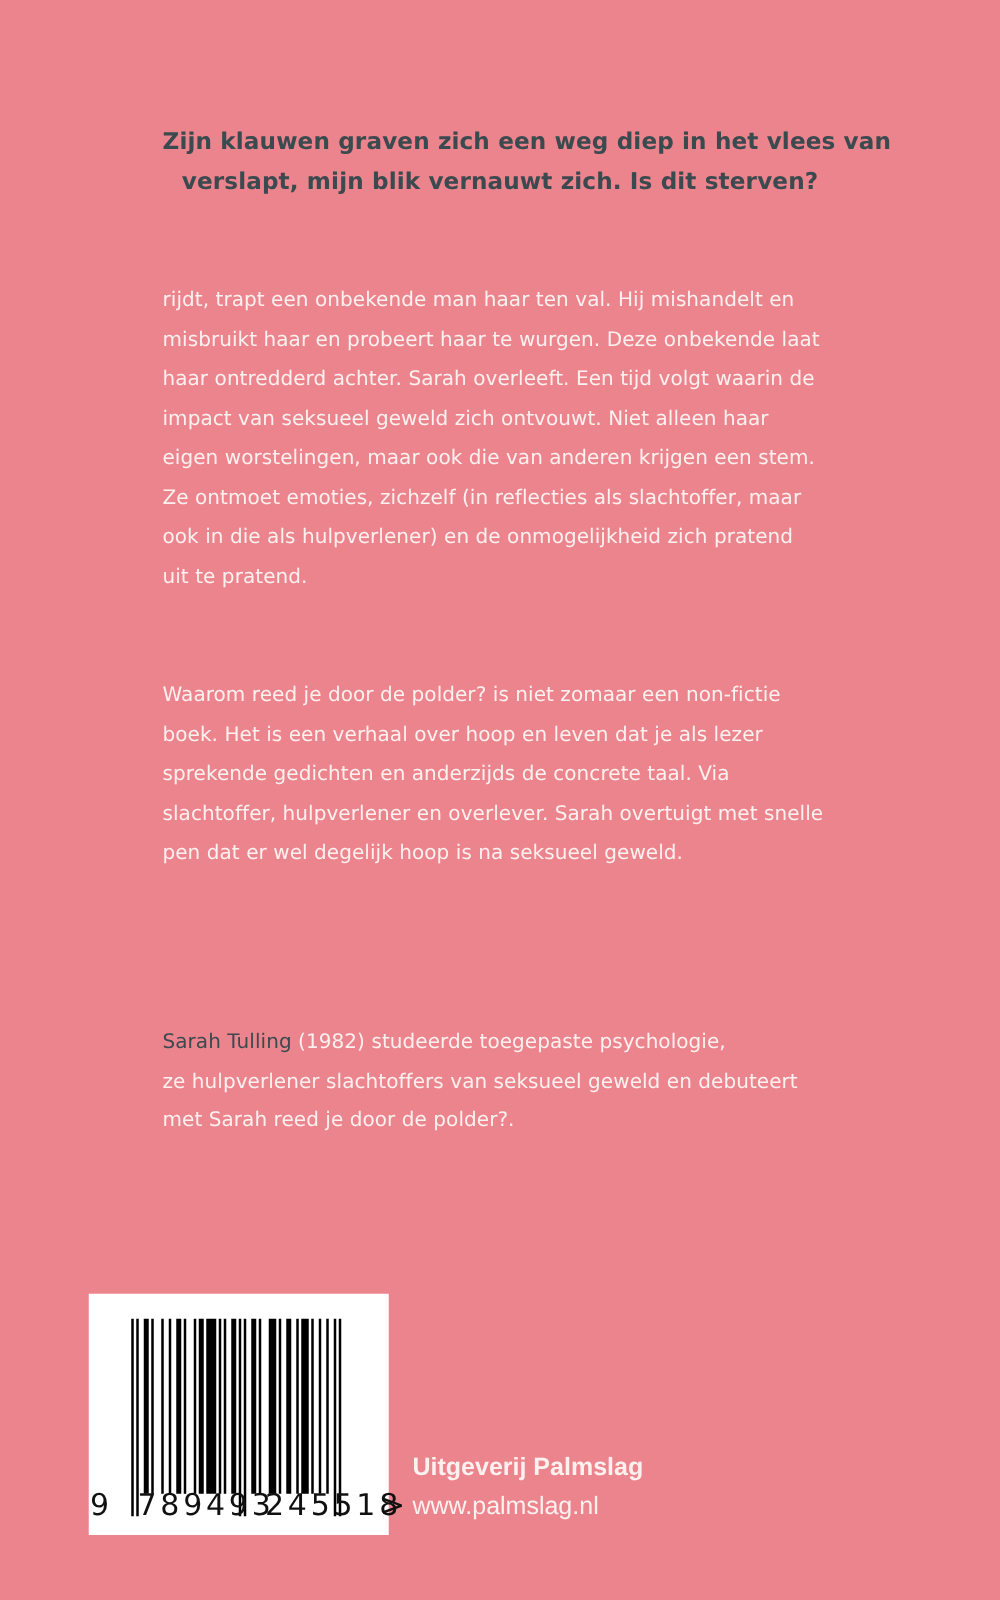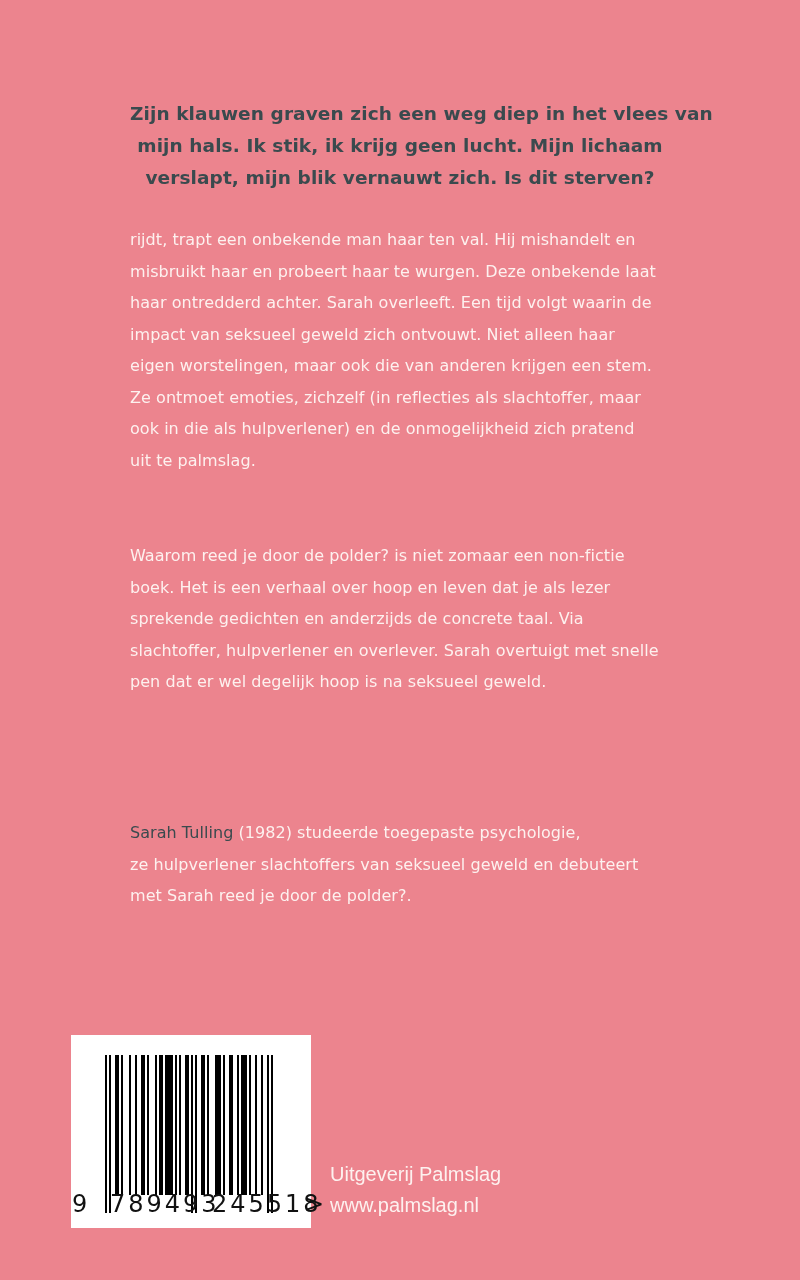--- a/index.html
+++ b/index.html
@@ -80,50 +80,49 @@
       font-size: 24px;
       color: #111;
       font-family: "DejaVu Sans", sans-serif;
     }
     .publisher {
       position: absolute;
       left: 330px;
       top: 1163px;
       color: #fdf1ef;
       font-family: "Liberation Sans", sans-serif;
-      font-weight: normal;
+      font-weight: bold;
       font-size: 20px;
     }
     .website {
       position: absolute;
       left: 330px;
       top: 1194px;
       color: #fdf1ef;
       font-family: "Liberation Sans", sans-serif;
       font-size: 20px;
     }
   </style>
 </head>
 <body>
 
 <div class="quote">
   <span class="line">Zijn klauwen graven zich een weg diep in het vlees van</span>
-  <span class="line">mijn hals. Ik stik, ik krijg geen lucht. Mijn lichaam</span>
   <span class="line">verslapt, mijn blik vernauwt zich. Is dit sterven?</span>
 </div>
 
 <div class="body-text para1">
   <span class="line">rijdt, trapt een onbekende man haar ten val. Hij mishandelt en</span>
   <span class="line">misbruikt haar en probeert haar te wurgen. Deze onbekende laat</span>
   <span class="line">haar ontredderd achter. Sarah overleeft. Een tijd volgt waarin de</span>
   <span class="line">impact van seksueel geweld zich ontvouwt. Niet alleen haar</span>
   <span class="line">eigen worstelingen, maar ook die van anderen krijgen een stem.</span>
   <span class="line">Ze ontmoet emoties, zichzelf (in reflecties als slachtoffer, maar</span>
   <span class="line">ook in die als hulpverlener) en de onmogelijkheid zich pratend</span>
-  <span class="line">uit te palmslag.</span>
+  <span class="line">uit te pratend.</span>
 </div>
 
 <div class="body-text para2">
   <span class="line">Waarom reed je door de polder? is niet zomaar een non-fictie</span>
   <span class="line">boek. Het is een verhaal over hoop en leven dat je als lezer</span>
   <span class="line">sprekende gedichten en anderzijds de concrete taal. Via</span>
   <span class="line">slachtoffer, hulpverlener en overlever. Sarah overtuigt met snelle</span>
   <span class="line">pen dat er wel degelijk hoop is na seksueel geweld.</span>
 </div>
 

